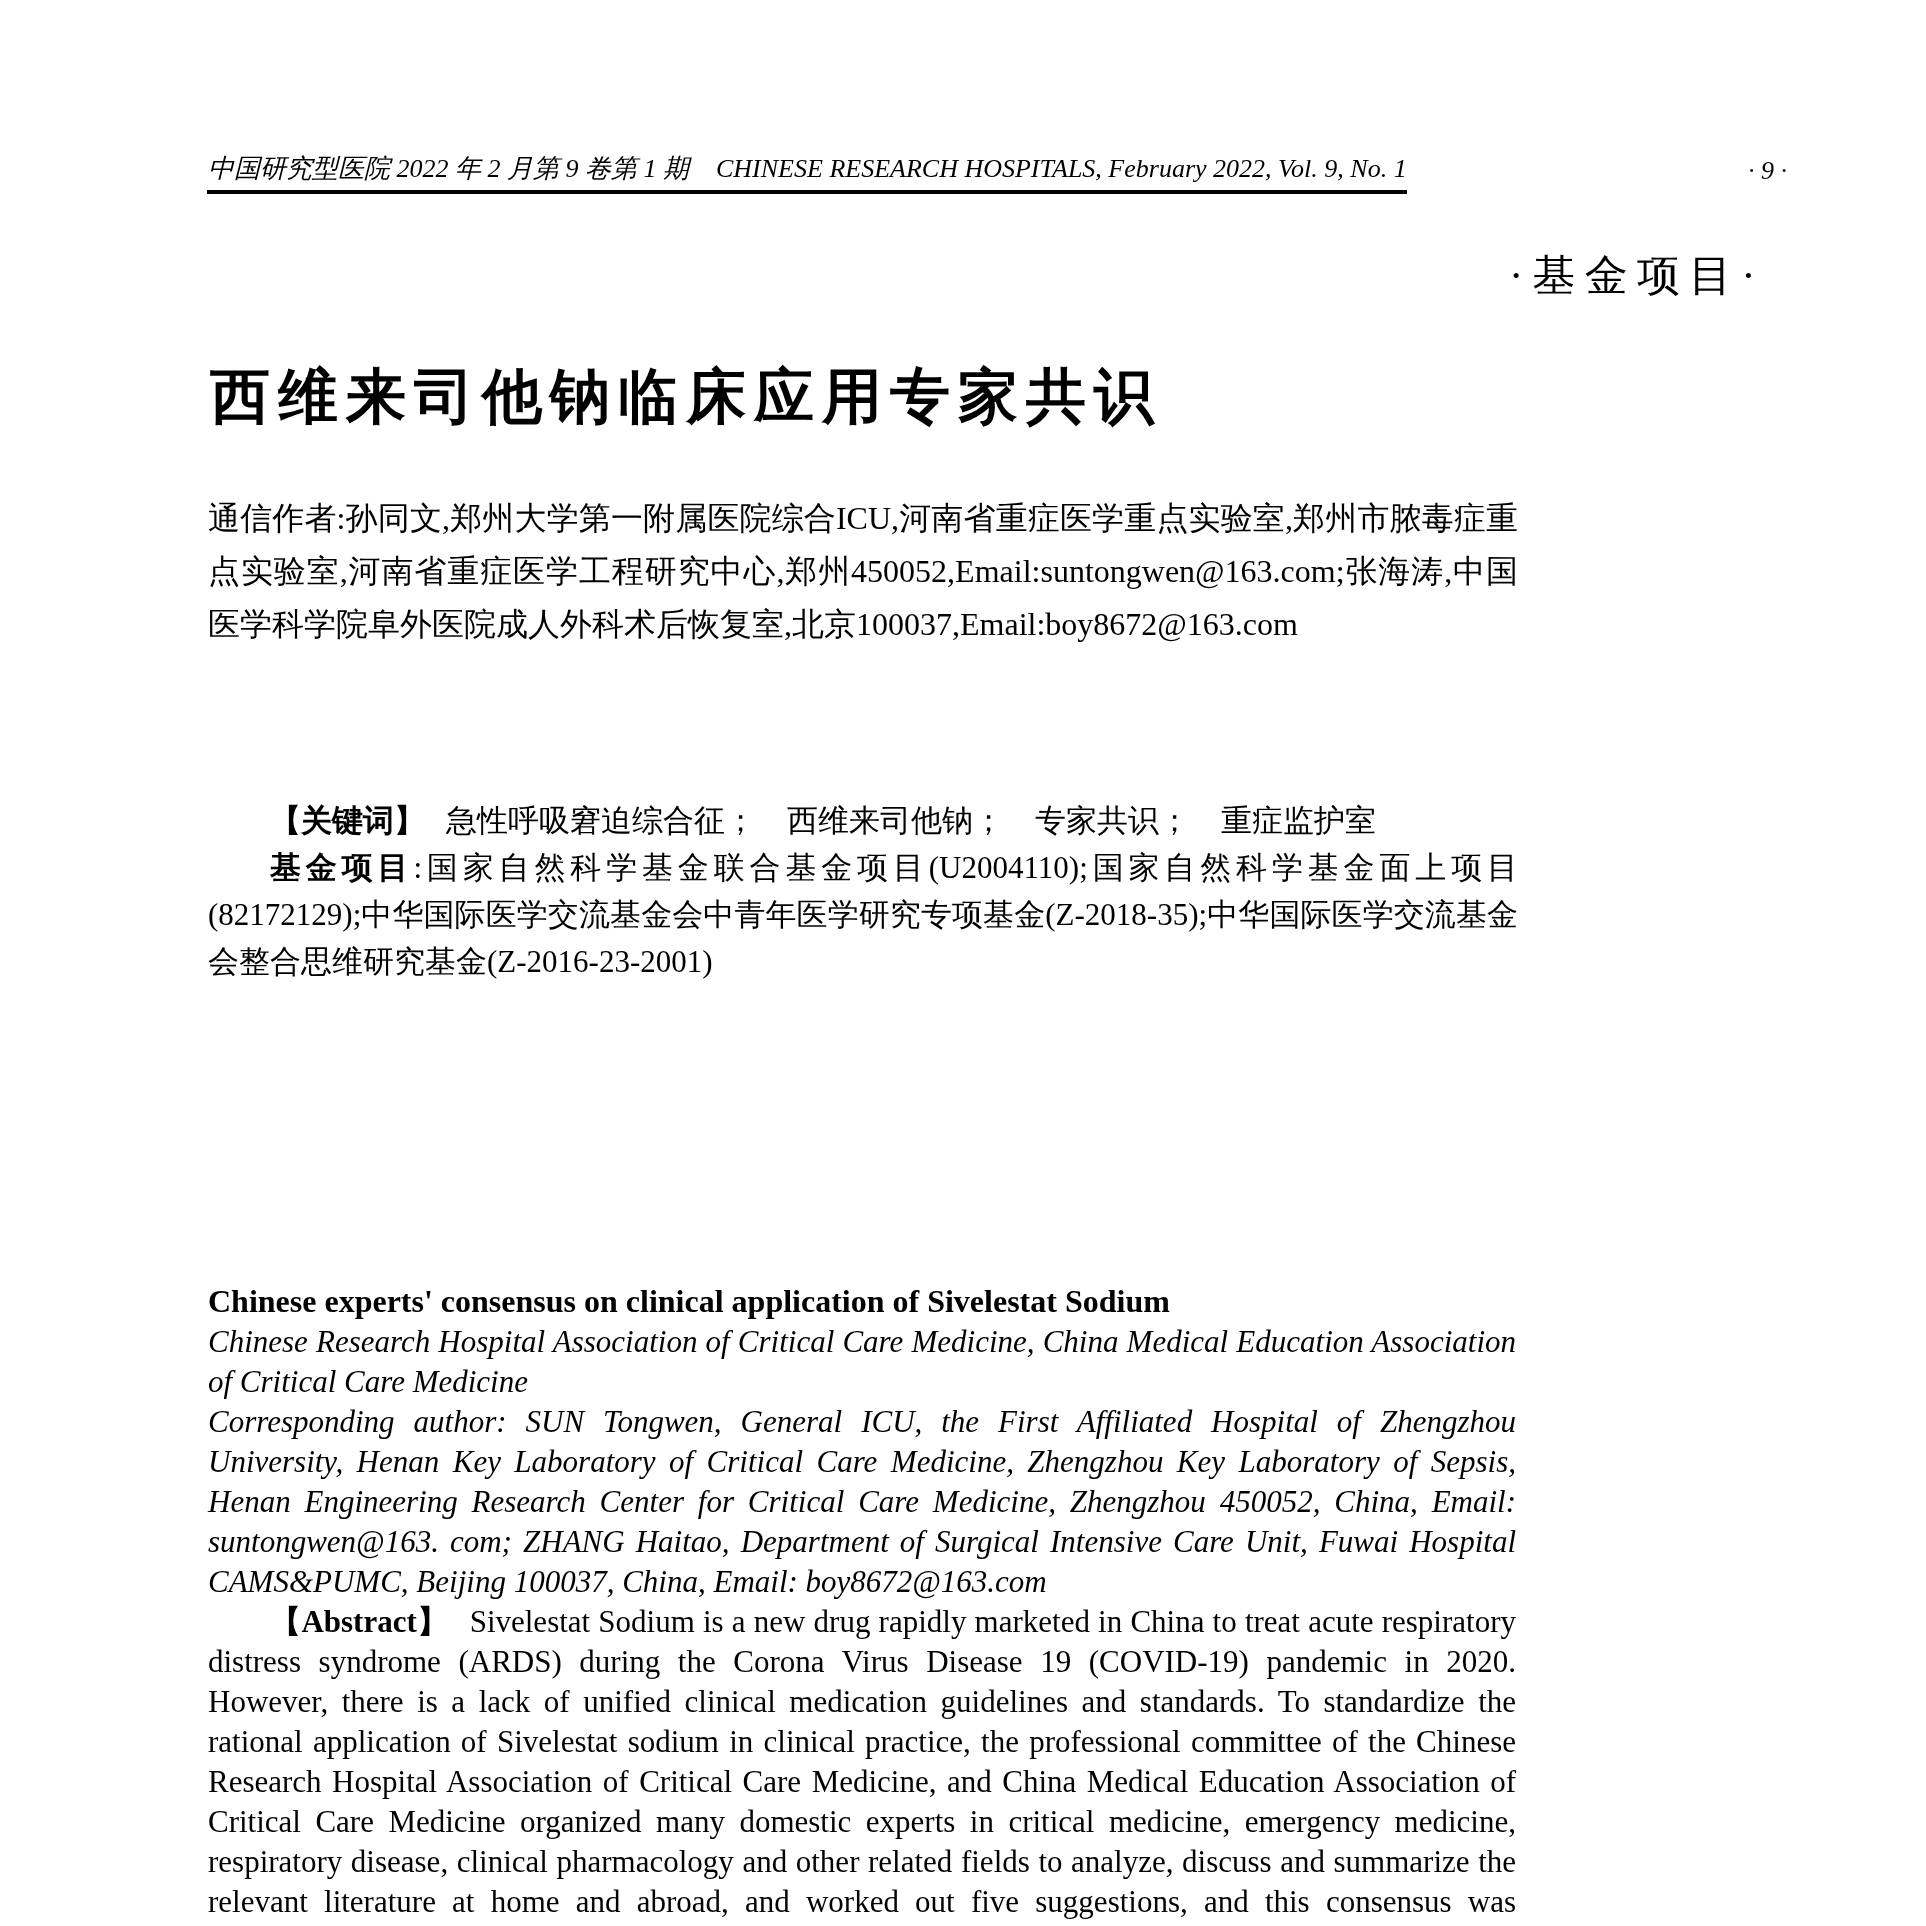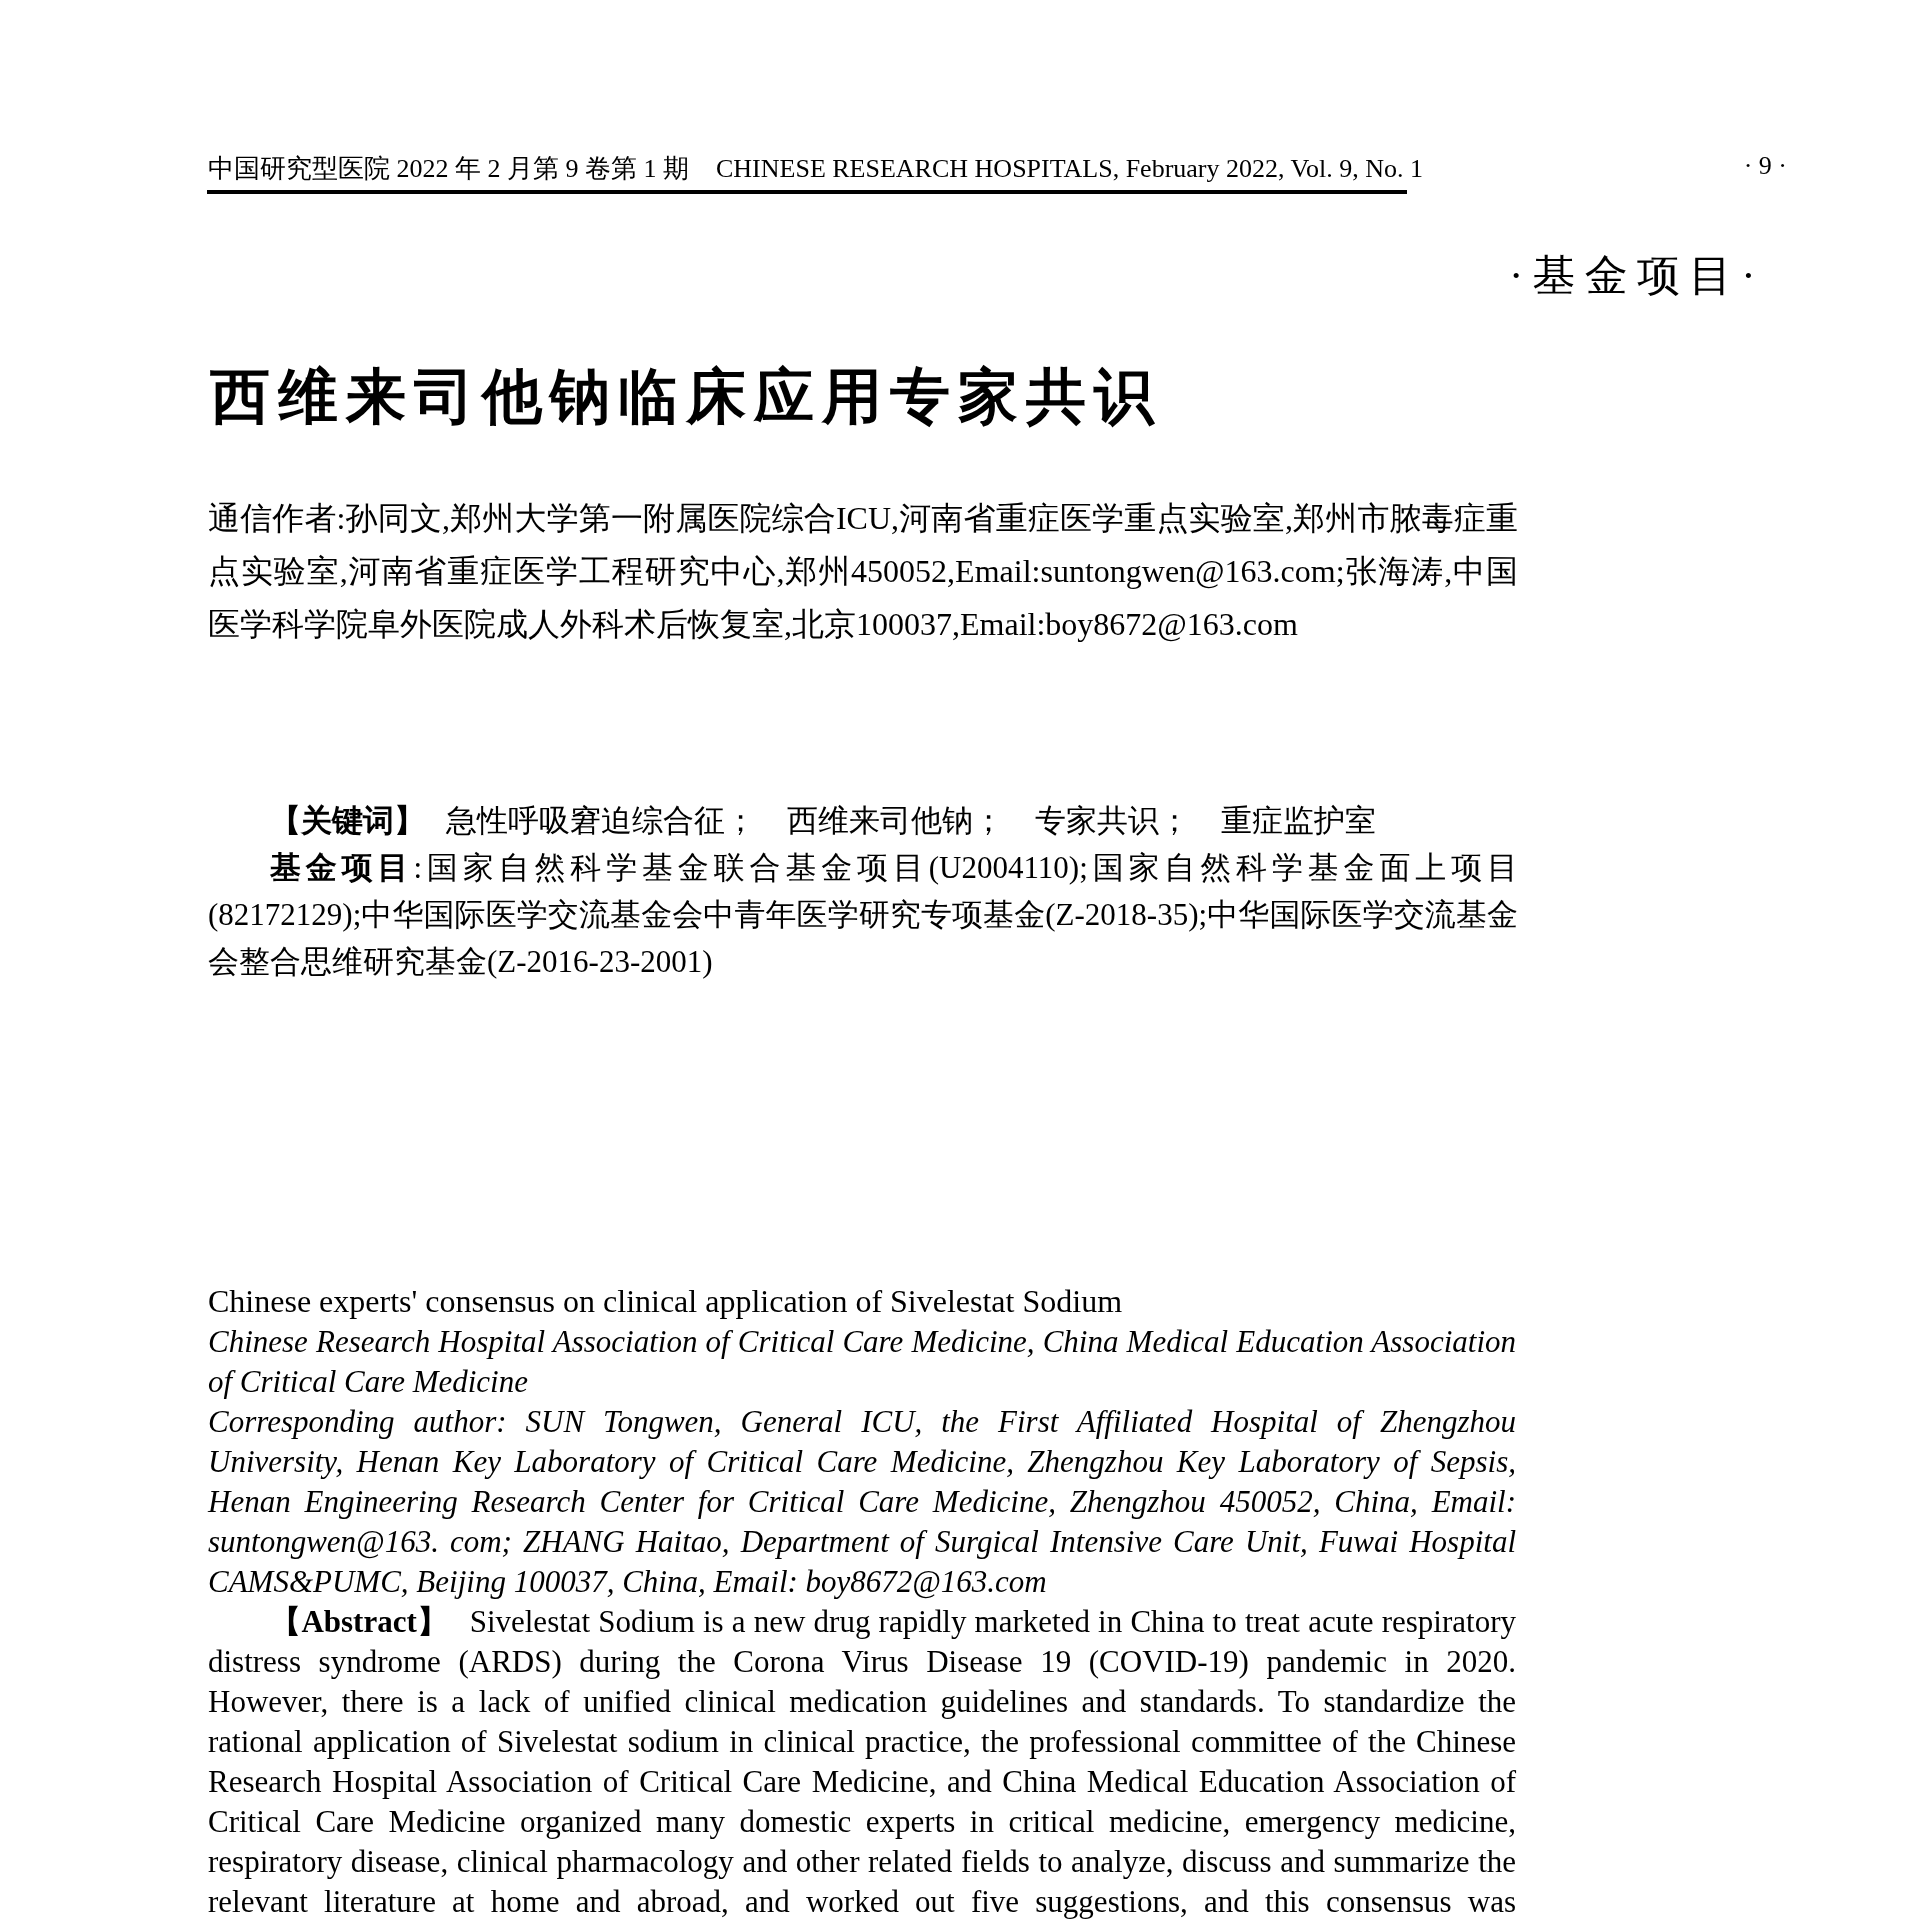--- a/index.html
+++ b/index.html
@@ -14,23 +14,24 @@
   }
   .sans { font-family: "Liberation Sans", "DejaVu Sans", sans-serif; }
 
   
   .header-row {
     position: absolute;
     left: 208px; top: 151px;
     width: 1579px;
     display: flex;
     justify-content: space-between;
-    align-items: flex-start;
+    align-items: flex-end;
     font-size: 26px;
     white-space: nowrap;
+    font-style: italic;
   }
   .journal-cn { margin-right: 27px; }
   .header-rule {
     position: absolute;
     left: 207px; top: 190px;
     width: 1200px; height: 4.2px;
     background: #000;
   }
   .column-label {
     position: absolute;
@@ -74,21 +75,21 @@
   
   .en-block {
     position: absolute;
     left: 208px; top: 1280px;
     width: 1308px;
     font-size: 31px;
     line-height: 40px;
     text-align: justify;
   }
   .en-block p, .en-block h2 { margin: 0; }
-  .en-title { font-size: 32px; font-weight: 400; text-align: left; line-height: 42px; }
+  .en-title { font-size: 32px; font-weight: 700; text-align: left; line-height: 42px; }
   .en-italic { font-style: italic; }
   .en-indent { text-indent: 62px; }
   .en-label { font-weight: 700; margin-right: 21px; }
 </style>
 </head>
 <body>
 
 <div class="page">
 
   <div class="header-row">

